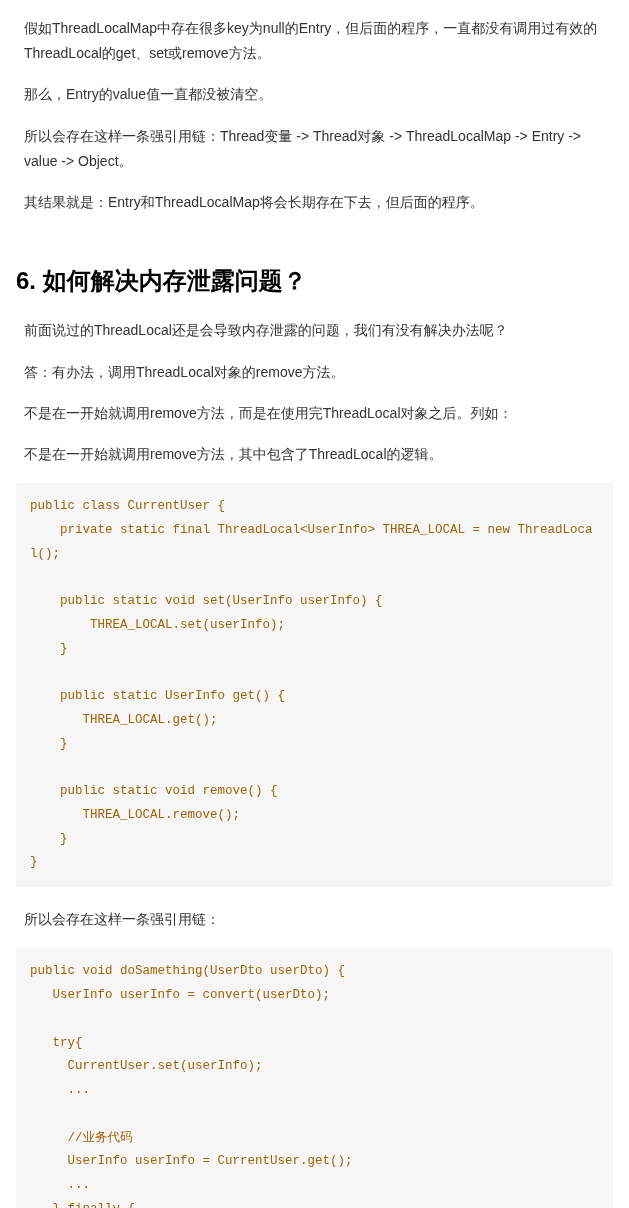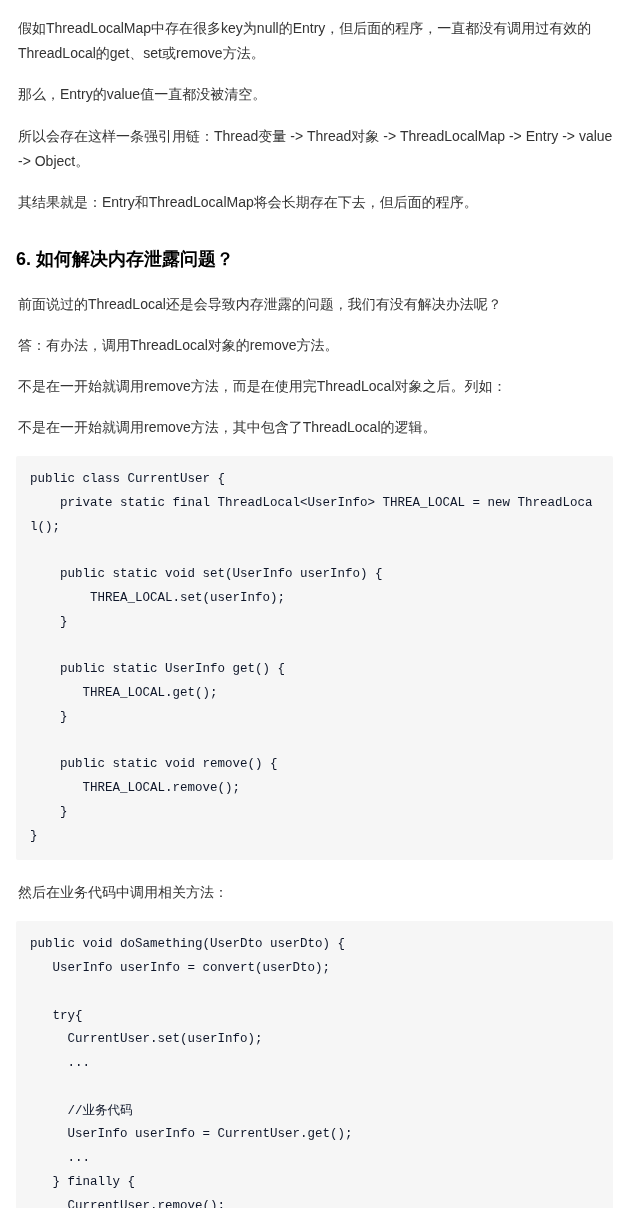--- a/index.html
+++ b/index.html
@@ -6,38 +6,38 @@
     margin: 0;
     padding: 16px;
     font-family: -apple-system, BlinkMacSystemFont, "Segoe UI", "PingFang SC", "Microsoft YaHei", sans-serif;
     font-size: 14px;
     line-height: 1.8;
     color: #333;
     background: #fff;
     width: 597px;
   }
   p {
-    margin: 0 0 16px 2px;
+    margin: 0 0 16px 8px;
   }
   h2 {
-    font-size: 18px;
+    font-size: 24px;
     font-weight: bold;
-    margin: 28px 0 16px 0;
+    margin: 44px 0 16px 0;
     color: #000;
   }
   pre {
     background: #f6f6f6;
     padding: 12px 14px;
     margin: 0 0 20px 0;
     font-family: Consolas, Monaco, "Courier New", monospace;
     font-size: 12.5px;
     line-height: 1.9;
     white-space: pre-wrap;
     word-break: break-all;
-    color: #0f172a;
+    color: #a16207;
     border-radius: 2px;
   }
 </style>
 </head>
 <body>
 
 <p>假如ThreadLocalMap中存在很多key为null的Entry，但后面的程序，一直都没有调用过有效的ThreadLocal的get、set或remove方法。</p>
 <p>那么，Entry的value值一直都没被清空。</p>
 <p>所以会存在这样一条强引用链：Thread变量 -&gt; Thread对象 -&gt; ThreadLocalMap -&gt; Entry -&gt; value -&gt; Object。</p>
 <p>其结果就是：Entry和ThreadLocalMap将会长期存在下去，但后面的程序。</p>
@@ -58,21 +58,21 @@
 
     public static UserInfo get() {
        THREA_LOCAL.get();
     }
 
     public static void remove() {
        THREA_LOCAL.remove();
     }
 }</pre>
 
-<p>然后在业务代码中调用相关方法：</p>
+<p>所以会存在这样一条强引用链：</p>
 
 <pre>public void doSamething(UserDto userDto) {
    UserInfo userInfo = convert(userDto);
 
    try{
      CurrentUser.set(userInfo);
      ...
 
      //业务代码
      UserInfo userInfo = CurrentUser.get();

